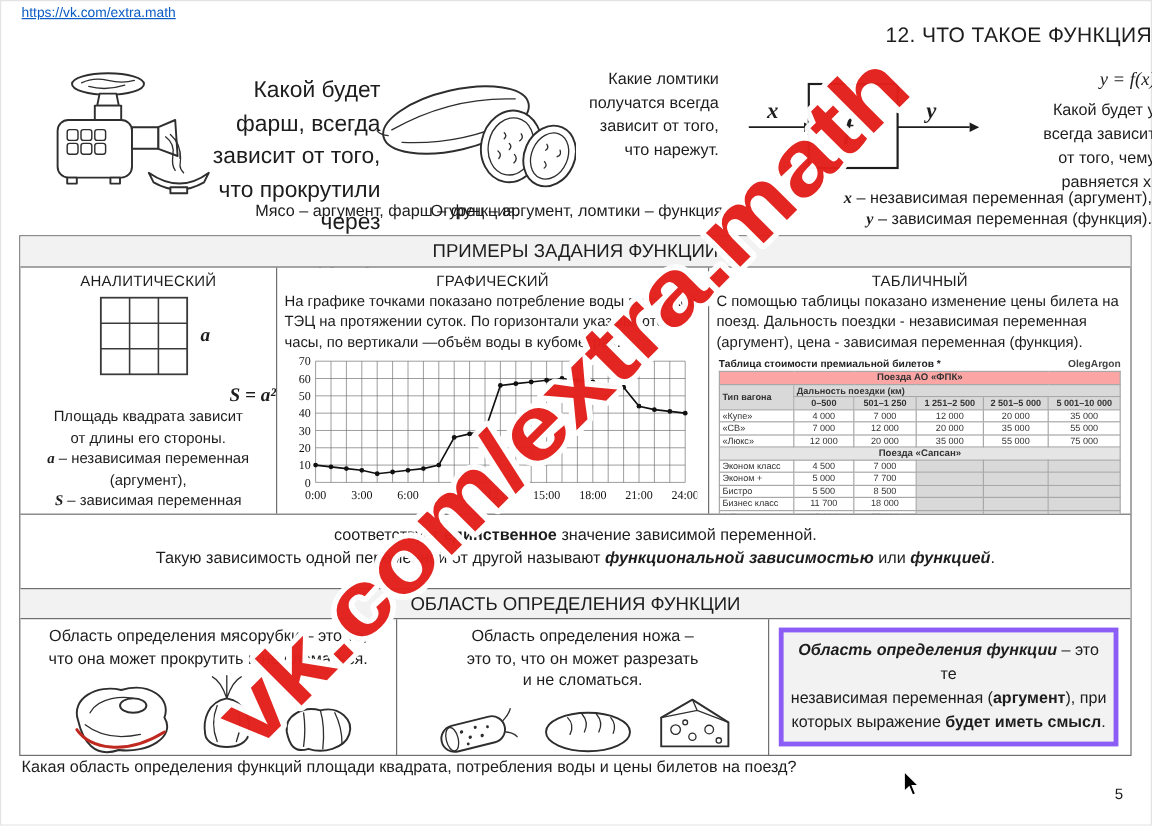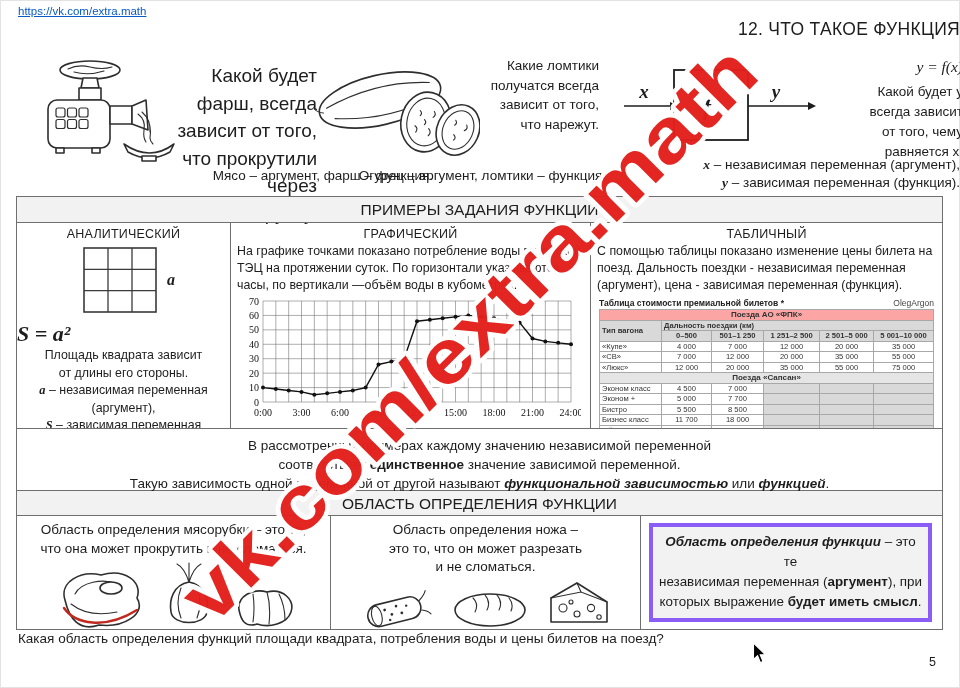--- a/index.html
+++ b/index.html
@@ -38,36 +38,36 @@
   #col-analytic{width:214px;}
   #col-graphic{width:360px;}
   #col-tabular{flex:1;}
   .col-title{text-align:center;font-size:12.5px;padding-top:4px;letter-spacing:.2px;}
   .col-text{font-size:12.4px;line-height:1.36;padding:2px 6px 0 6px;}
 
   
   #anal-grid-wrap{position:relative;width:100%;height:72px;margin-top:6px;}
   #anal-grid{position:absolute;left:66px;top:0;}
   #anal-a{position:absolute;left:150px;top:24px;font-size:16px;}
-  #anal-formula{text-align:left;font-size:22px;margin-top:2px;font-family:"Liberation Serif",serif;font-style:italic;font-weight:700;}
+  #anal-formula{text-align:right;font-size:16px;margin-top:2px;font-family:"Liberation Serif",serif;font-style:italic;font-weight:700;}
   .anal-line{text-align:center;font-size:12.4px;line-height:1.42;}
 
   
   #water-chart{margin:2px 0 0 6px;}
   .grid{stroke:#6b6b6b;stroke-width:.55;}
   .series{fill:none;stroke:#111;stroke-width:1.4;}
   .pt{fill:#111;}
   .ylab{font:10px "Liberation Serif",serif;text-anchor:end;fill:#111;}
   .xlab{font:10px "Liberation Serif",serif;text-anchor:middle;fill:#111;}
 
   
   #price-wrap{position:relative;margin:4px 8px 0 8px;}
   #price-caption-row{display:flex;justify-content:space-between;font-size:8.5px;color:#222;margin-bottom:1px;}
   #price-caption{font-weight:700;}
-  #price-credit{font-weight:400;color:#444;}
+  #price-credit{font-weight:700;color:#444;}
   #price-table{border-collapse:collapse;width:100%;table-layout:fixed;font-size:7.6px;color:#333;}
   #price-table td{border:1px solid #a8a8a8;padding:0px 2px;line-height:1.25;text-align:center;overflow:hidden;white-space:nowrap;}
   #price-table td.gh{background:#fca5a5;font-weight:700;font-size:8px;}
   #price-table td.gh2{background:#e5e5e5;font-weight:700;font-size:8px;}
   #price-table td.hd{background:#d9d9d9;font-weight:700;}
   #price-table td.hdl{background:#d9d9d9;font-weight:700;text-align:left;}
   #price-table td.ty{text-align:left;}
   #price-table td.empty{background:#d9d9d9;}
 
   
@@ -380,21 +380,20 @@
                 <td class="empty"></td>
               </tr>
             </tbody>
         </table>
 
       </div>
     </div>
   </div>
 
   <div id="conclusion-row">
-    <div>В рассмотренных примерах каждому значению независимой переменной</div>
     <div><span>соответствует </span><b>единственное</b><span> значение зависимой переменной.</span></div>
     <div><span>Такую зависимость одной переменной от другой называют </span><b><i>функциональной зависимостью</i></b><span> или </span><b><i>функцией</i></b><span>.</span></div>
   </div>
 
   <div id="domain-header" class="sec-header">ОБЛАСТЬ ОПРЕДЕЛЕНИЯ ФУНКЦИИ</div>
 
   <div id="domain-row">
 
     <div id="dom-grinder" class="col col-sep">
       <div class="dom-text">

